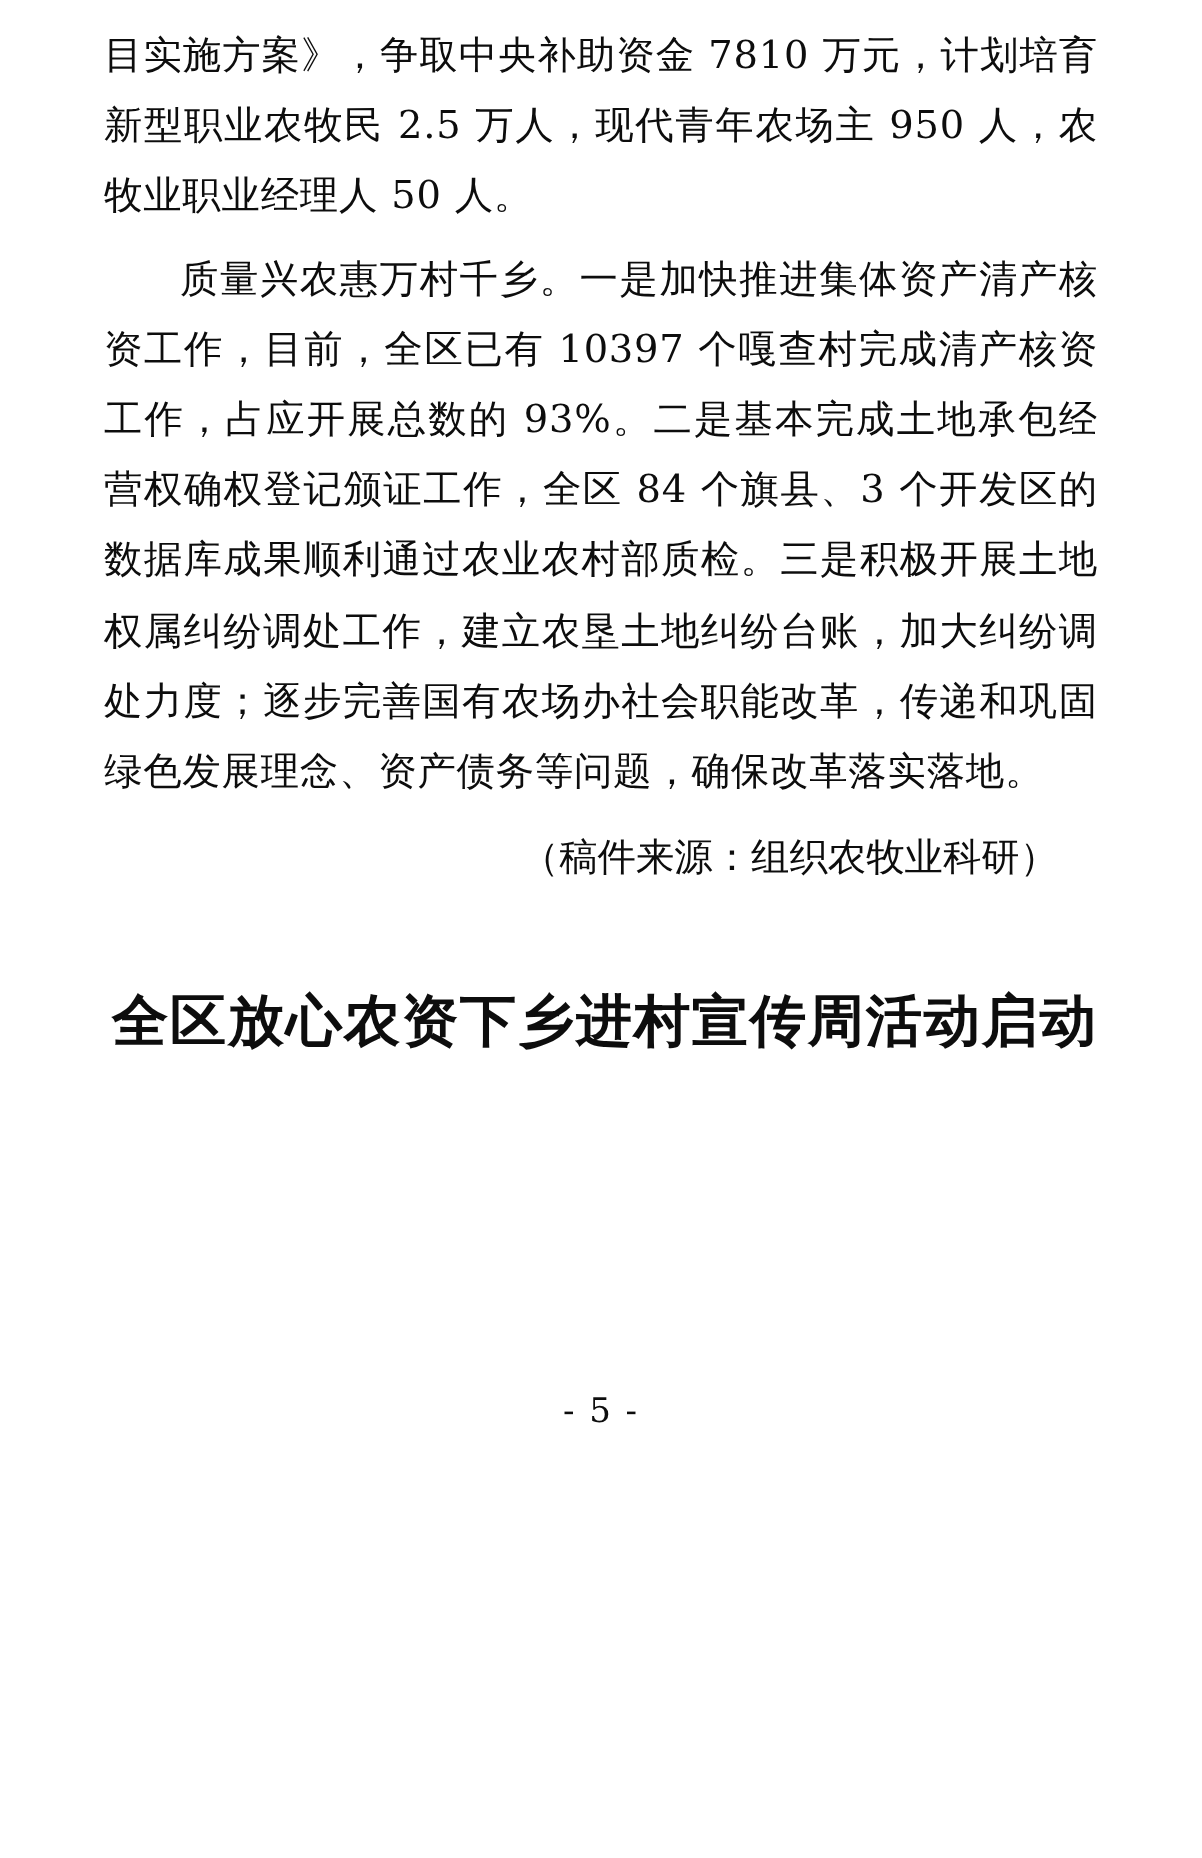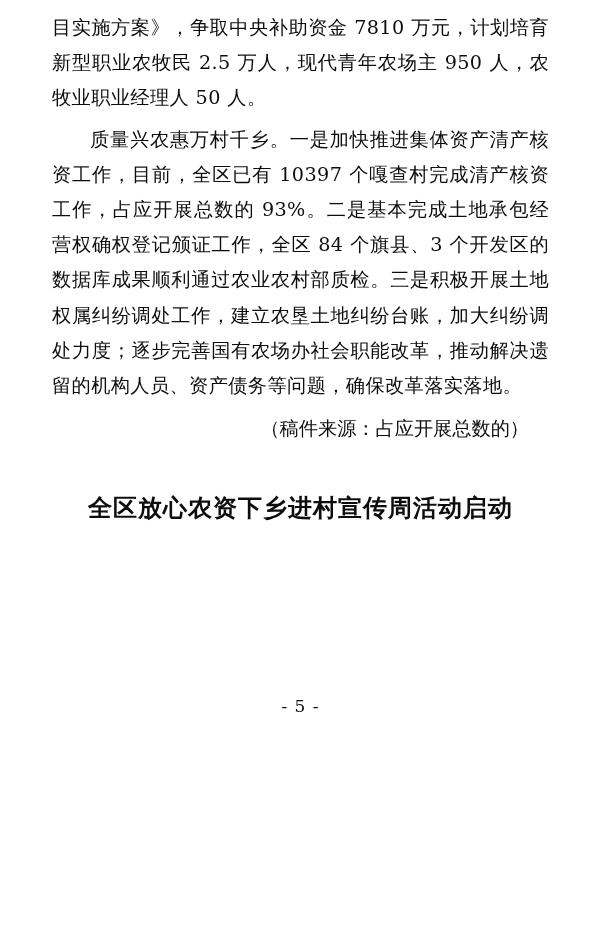--- a/index.html
+++ b/index.html
@@ -38,23 +38,23 @@
   }
   .source-line {
     font-size: 19.2px;
     line-height: 35.2px;
     text-align: right;
     padding-right: 20px;
     margin: 0;
     margin-top: 8px;
   }
   .section-title {
-    font-size: 24px;
+    font-size: 28px;
     font-weight: bold;
-    text-align: center;
+    text-align: right;
     letter-spacing: 1px;
     margin: 0;
     padding-top: 46px;
     padding-bottom: 10px;
     font-family: "DejaVu Serif", "Liberation Serif", serif;
   }
   .gap-after-title {
     height: 42px;
   }
   .gap-mid {
@@ -73,23 +73,23 @@
 </style>
 </head>
 <body>
 
 <div class="page">
 
   <p class="para">目实施方案》，争取中央补助资金 7810 万元，计划培育新型职业农牧民 2.5 万人，现代青年农场主 950 人，农牧业职业经理人 50 人。</p>
 
   <div class="gap-mid"></div>
 
-  <p class="para indent"><span>质量兴农惠万村千乡。</span><span class="b">一是</span><span>加快推进集体资产清产核资工作，目前，全区已有 10397 个嘎查村完成清产核资工作，占应开展总数的 93%。</span><span class="b">二是</span><span>基本完成土地承包经营权确权登记颁证工作，全区 84 个旗县、3 个开发区的数据库成果顺利通过农业农村部质检。</span><span class="b">三是</span><span>积极开展土地权属纠纷调处工作，建立农垦土地纠纷台账，加大纠纷调处力度；逐步完善国有农场办社会职能改革，推动解决遗留的机构人员、资产债务等问题，确保改革落实落地。</span></p>
+  <p class="para indent"><span>质量兴农惠万村千乡。</span><span class="b">一是</span><span>加快推进集体资产清产核资工作，目前，全区已有 10397 个嘎查村完成清产核资工作，占应开展总数的 93%。</span><span class="b">二是</span><span>基本完成土地承包经营权确权登记颁证工作，全区 84 个旗县、3 个开发区的数据库成果顺利通过农业农村部质检。</span><span class="b">三是</span><span>积极开展土地权属纠纷调处工作，建立农垦土地纠纷台账，加大纠纷调处力度；逐步完善国有农场办社会职能改革，传递和巩固绿色发展理念、资产债务等问题，确保改革落实落地。</span></p>
 
-  <p class="source-line">（稿件来源：占应开展总数的）</p>
+  <p class="source-line">（稿件来源：组织农牧业科研）</p>
 
   <h2 class="section-title">全区放心农资下乡进村宣传周活动启动</h2>
 
   <div class="gap-after-title"></div>
 
 
   <div class="page-number">- 5 -</div>
 </div>
 
 </body></html>

